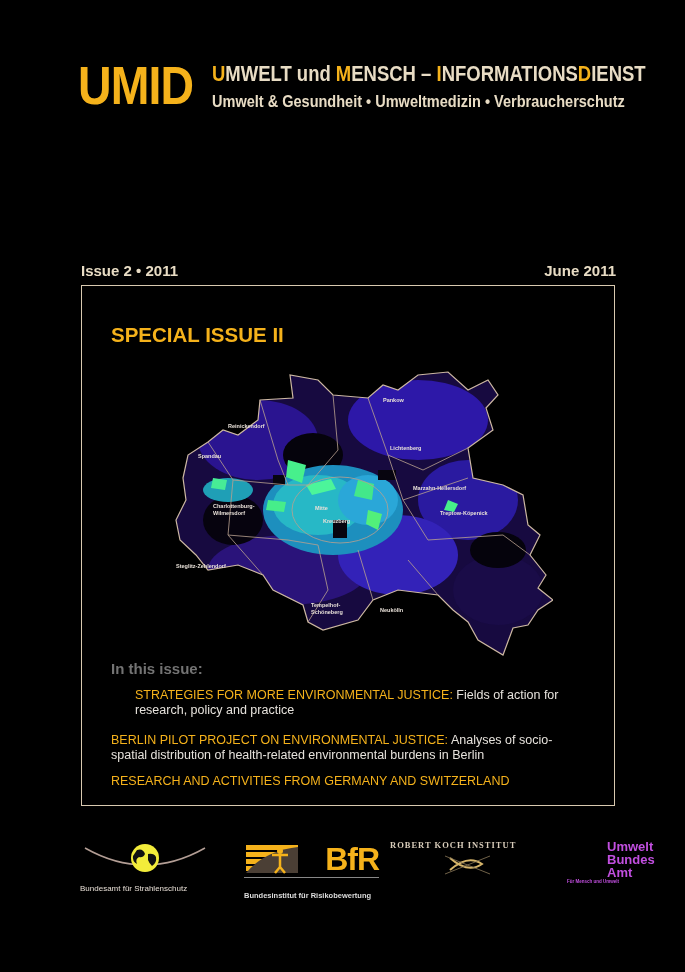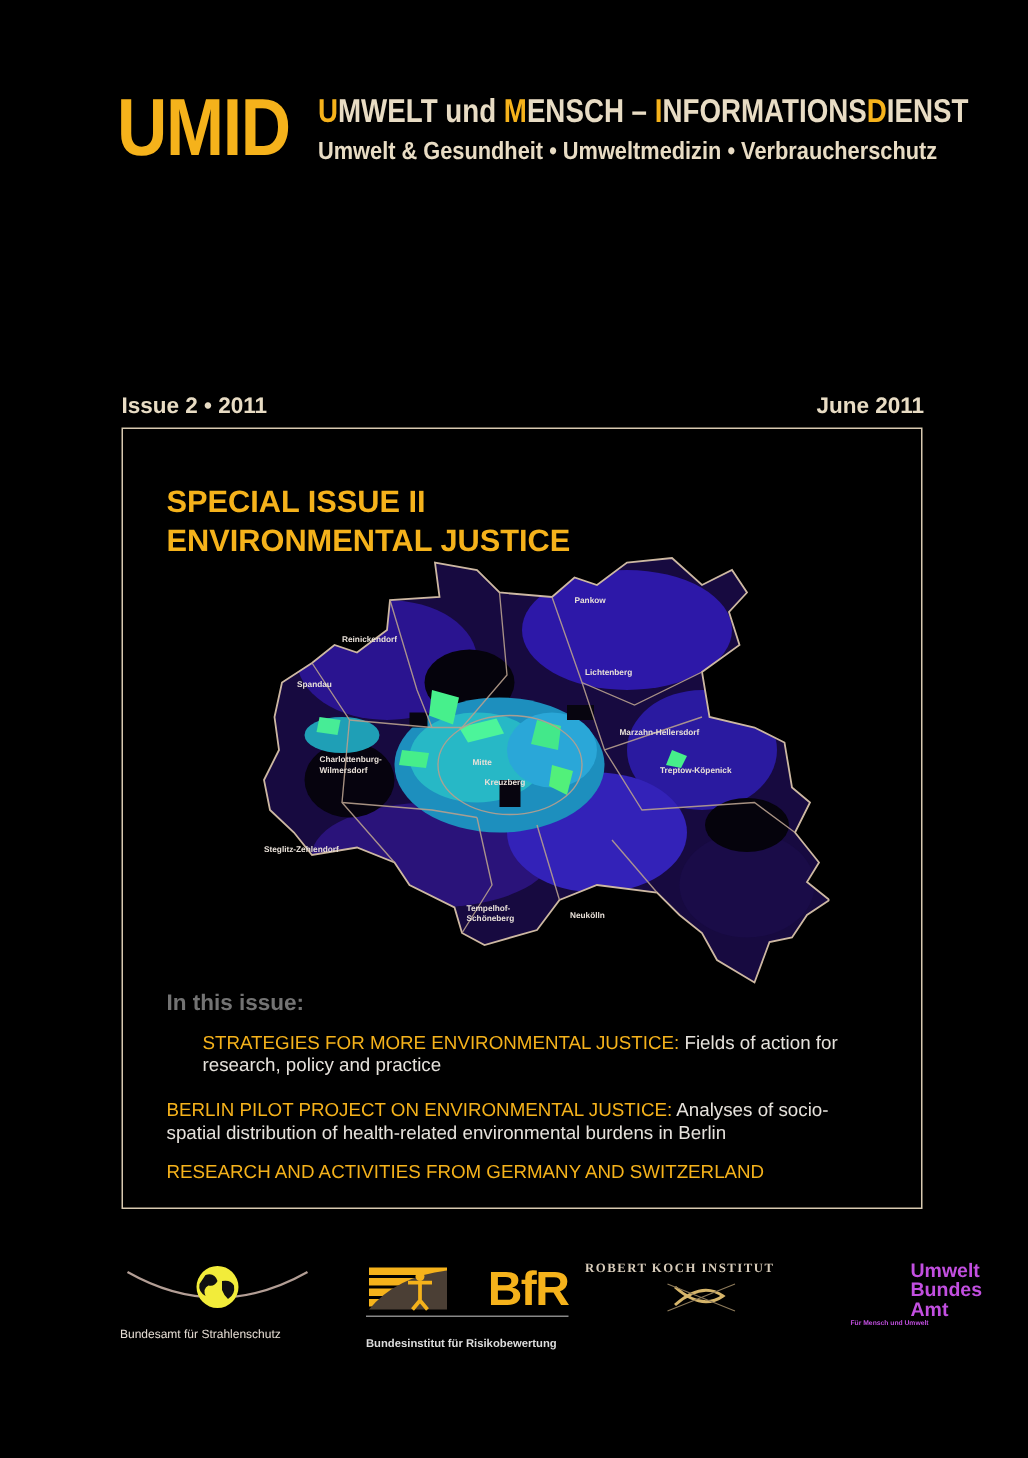--- a/index.html
+++ b/index.html
@@ -32,21 +32,20 @@
   <span class="hl">U</span><span>MWELT und </span><span class="hl">M</span><span>ENSCH – </span><span class="hl">I</span><span>NFORMATIONS</span><span class="hl">D</span><span>IENST</span>
 </div>
 <div class="abs sub-line">Umwelt &amp; Gesundheit • Umweltmedizin • Verbraucherschutz</div>
 
 <div class="abs issue">Issue 2 • 2011</div>
 <div class="abs date">June 2011</div>
 
 <div class="abs frame"></div>
 <div class="abs special">
   <div>SPECIAL ISSUE II</div>
-  <div>ENVIRONMENTAL JUSTICE</div>
 </div>
 
 <svg class="abs map" viewBox="0 0 385 300" xmlns="http://www.w3.org/2000/svg">
   <defs>
     <clipPath id="berlin">
       <path d="M15,118 L20,95 L40,82 L55,70 L70,75 L90,60 L92,40 L125,38 L122,15 L150,20 L165,35 L200,38 L215,25 L230,30 L250,15 L280,12 L300,30 L320,20 L330,35 L318,48 L325,70 L300,88 L305,118 L335,125 L355,135 L360,165 L372,175 L362,195 L378,215 L370,228 L385,240 L370,250 L360,265 L345,268 L335,295 L310,280 L300,262 L285,250 L270,235 L230,230 L205,240 L190,260 L155,270 L140,262 L135,245 L105,230 L95,215 L70,205 L40,210 L28,195 L12,180 L8,160 L18,140 Z"></path>
     </clipPath>
   </defs>
   <g clip-path="url(#berlin)">
     <rect width="385" height="300" fill="#0a0418"></rect>

